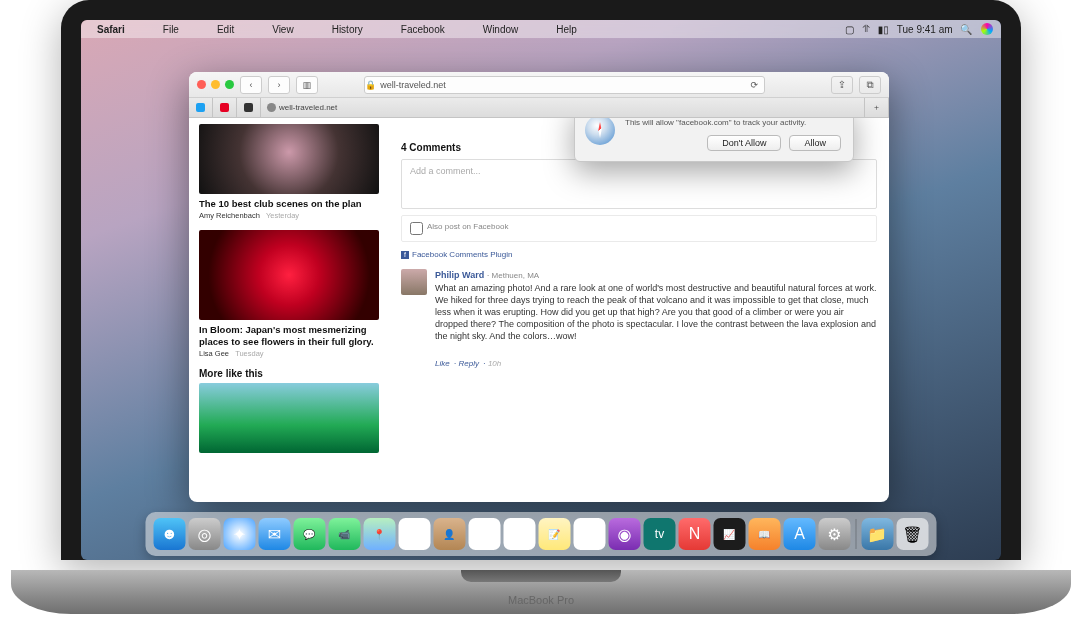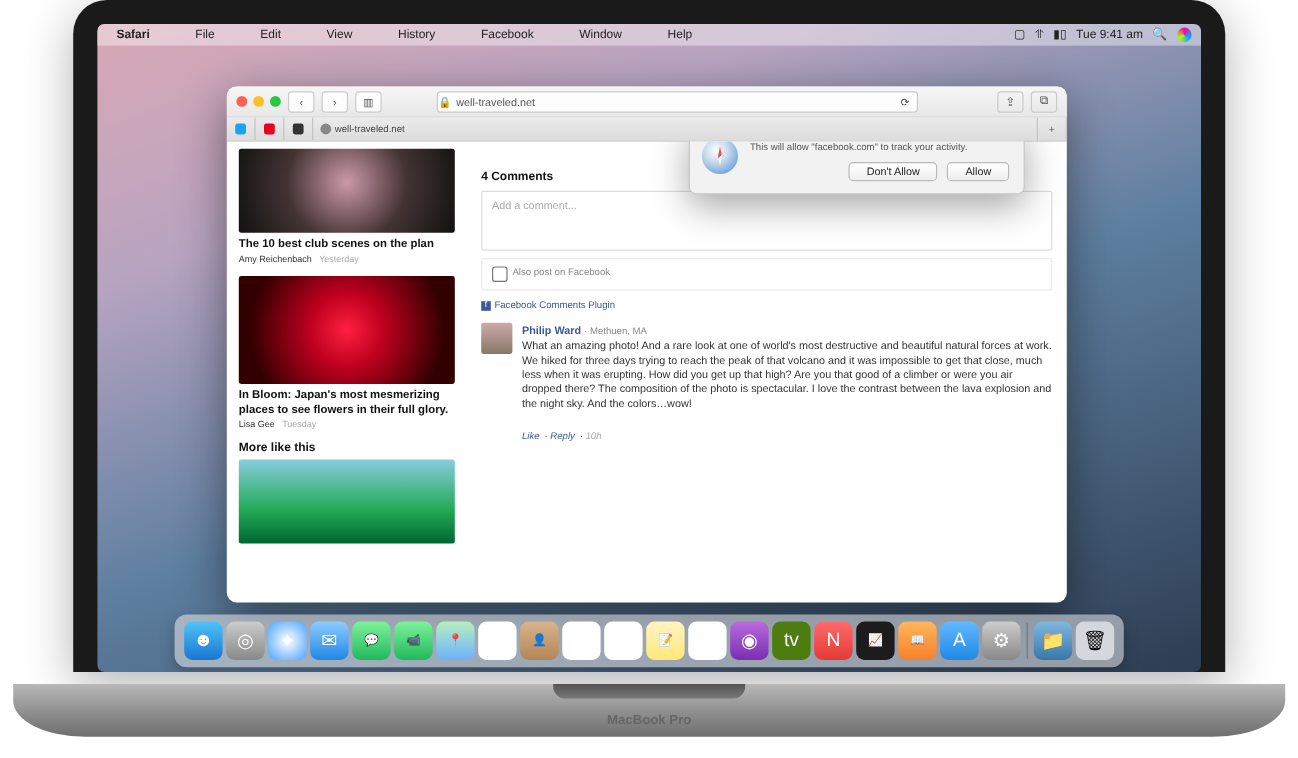--- a/index.html
+++ b/index.html
@@ -1,21 +1,21 @@
 <!DOCTYPE html>
 <html><head>
 <meta charset="utf-8">
 <style>
 * { margin: 0; padding: 0; box-sizing: border-box; font-family: -apple-system, "Helvetica Neue", Arial, sans-serif; }
 body { width: 1082px; height: 632px; background: #fff; overflow: hidden; position: relative; }
 
 
 .laptop-frame { position: absolute; top: 0; left: 50%; transform: translateX(-50%); width: 960px; height: 560px; background: #1a1a1a; border-radius: 28px 28px 0 0; padding: 20px 20px 0; box-shadow: 0 10px 40px rgba(0,0,0,.3); }
 .laptop-screen { width: 100%; height: 100%; background: #000; border-radius: 6px; overflow: hidden; position: relative; }
-.laptop-base { position: absolute; bottom: 18px; left: 50%; transform: translateX(-50%); width: 1060px; height: 44px; background: linear-gradient(#b8b8b8,#8a8a8a 60%,#6f6f6f); border-radius: 0 0 60px 60px/0 0 30px 30px; display:flex; align-items:flex-start; justify-content:center;font-weight:bold; }
+.laptop-base { position: absolute; bottom: 18px; left: 50%; transform: translateX(-50%); width: 1060px; height: 44px; background: linear-gradient(#b8b8b8,#8a8a8a 60%,#6f6f6f); border-radius: 0 0 60px 60px/0 0 30px 30px; display:flex; align-items:flex-start; justify-content:center; }
 .laptop-notch { width: 160px; height: 12px; background: linear-gradient(#555,#777); border-radius: 0 0 10px 10px; }
 .laptop-label { position:absolute; bottom:8px; width:100%; text-align:center; font-size:11px; color:#666; }
 
 
 .desktop { position:absolute; inset:0; background: linear-gradient(160deg,#d9a8b5 0%,#b8a4c1 25%,#5e7fa0 55%,#2d3d52 100%); }
 
 
 .menubar { position:absolute; top:0; left:0; right:0; height:18px; background:rgba(255,255,255,.4); backdrop-filter:blur(10px); display:flex; align-items:center; padding:0 8px; font-size:10px; color:#222; }
 .menubar .apple { font-size:11px; margin-right:8px; }
 .menubar .app { font-weight:600; margin-right:10px; }
@@ -219,21 +219,21 @@
         <div class="dicon" style="background: linear-gradient(rgb(126, 242, 154), rgb(32, 184, 92)); color: rgb(255, 255, 255); font-size: 10px;">💬</div>
         <div class="dicon" style="background: linear-gradient(rgb(126, 242, 154), rgb(32, 184, 92)); color: rgb(255, 255, 255); font-size: 10px;">📹</div>
         <div class="dicon" style="background: linear-gradient(rgb(183, 239, 192), rgb(111, 176, 255)); color: rgb(255, 255, 255); font-size: 10px;">📍</div>
         <div class="dicon" style="background: rgb(255, 255, 255); color: rgb(255, 255, 255); font-size: 16px;">❀</div>
         <div class="dicon" style="background: linear-gradient(rgb(217, 179, 140), rgb(179, 134, 84)); color: rgb(255, 255, 255); font-size: 10px;">👤</div>
         <div class="dicon" style="background: rgb(255, 255, 255); color: rgb(255, 255, 255); font-size: 10px;">10</div>
         <div class="dicon" style="background: rgb(255, 255, 255); color: rgb(255, 255, 255); font-size: 16px;">☰</div>
         <div class="dicon" style="background: linear-gradient(rgb(255, 244, 194), rgb(255, 232, 121)); color: rgb(255, 255, 255); font-size: 10px;">📝</div>
         <div class="dicon" style="background: rgb(255, 255, 255); color: rgb(255, 255, 255); font-size: 16px;">♫</div>
         <div class="dicon" style="background: linear-gradient(rgb(185, 107, 222), rgb(122, 45, 177)); color: rgb(255, 255, 255); font-size: 16px;">◉</div>
-        <div class="dicon" style="background: #4d7c0f; color: rgb(255, 255, 255); font-size: 16px;">tv</div>
+        <div class="dicon" style="background: #0f766e; color: rgb(255, 255, 255); font-size: 12px;">tv</div>
         <div class="dicon" style="background: linear-gradient(rgb(255, 107, 107), rgb(229, 57, 53)); color: rgb(255, 255, 255); font-size: 16px;">N</div>
         <div class="dicon" style="background: rgb(28, 28, 28); color: rgb(255, 255, 255); font-size: 10px;">📈</div>
         <div class="dicon" style="background: linear-gradient(rgb(255, 182, 92), rgb(245, 129, 43)); color: rgb(255, 255, 255); font-size: 10px;">📖</div>
         <div class="dicon" style="background: linear-gradient(rgb(99, 185, 255), rgb(30, 136, 229)); color: rgb(255, 255, 255); font-size: 16px;">A</div>
         <div class="dicon" style="background: linear-gradient(rgb(204, 204, 204), rgb(136, 136, 136)); color: rgb(255, 255, 255); font-size: 16px;">⚙</div>
         <div class="sep"></div>
         <div class="dicon" style="background: linear-gradient(rgb(127, 184, 224), rgb(58, 119, 168));">📁</div>
         <div class="dicon" style="background: rgba(255, 255, 255, 0.6);">🗑</div>
       </div>
   </div>

